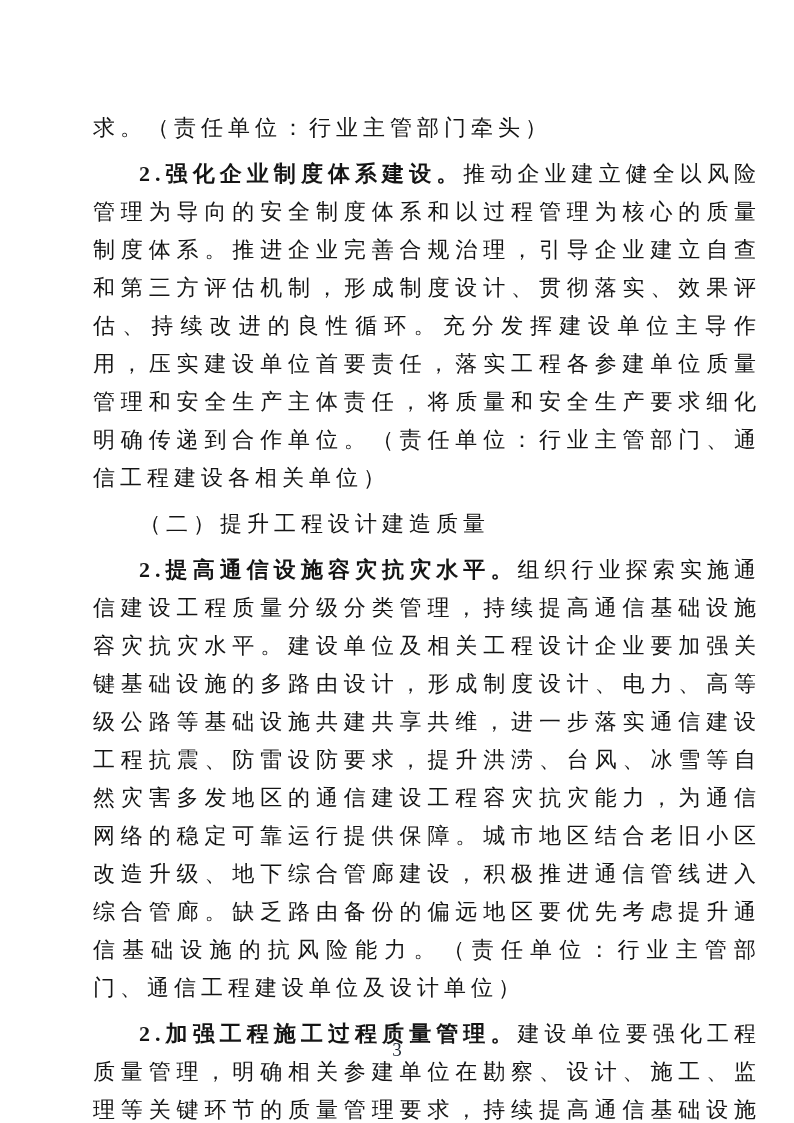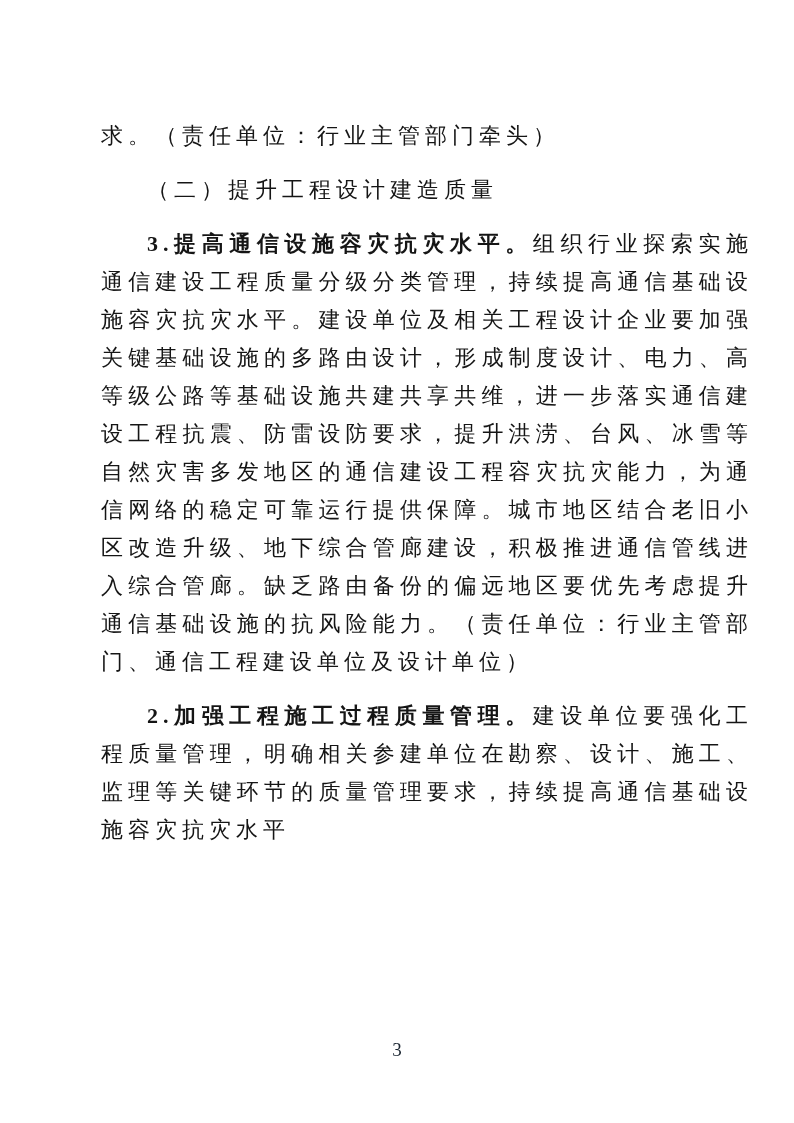--- a/index.html
+++ b/index.html
@@ -24,21 +24,21 @@
     left: 85px;
     top: 101px;
     width: 684px;
     color: #151515;
     font-size: 22px;
     line-height: 38px;
     letter-spacing: 5px;
     text-align: justify;
   }
   .para {
-    margin: 16px;
+    margin: 8px;
     padding: 0;
     text-indent: 46px;
   }
   .para.no-indent {
     text-indent: 0;
   }
   .run {
     font-weight: normal;
   }
   .run.lead {
@@ -59,23 +59,24 @@
   }
 </style>
 </head>
 <body>
 
 <div class="page">
   <main class="doc-body">
 
     <p class="para no-indent"><span class="run">求。（责任单位：行业主管部门牵头）</span></p>
 
+    <p class="para"><span class="run lead">2.强化企业制度体系建设。</span><span class="run">推动企业建立健全以风险管理为导向的安全制度体系和以过程管理为核心的质量制度体系。推进企业完善合规治理，引导企业建立自查和第三方评估机制，形成制度设计、贯彻落实、效果评估、持续改进的良性循环。充分发挥建设单位主导作用，压实建设单位首要责任，落实工程各参建单位质量管理和安全生产主体责任，将质量和安全生产要求细化明确传递到合作单位。（责任单位：行业主管部门、通信工程建设各相关单位）</span></p>
 
     <p class="para"><span class="run">（二）提升工程设计建造质量</span></p>
 
-    <p class="para"><span class="run lead">3.提高通信设施容灾抗灾水平。</span><span class="run">组织行业探索实施通信建设工程质量分级分类管理，持续提高通信基础设施容灾抗灾水平。建设单位及相关工程设计企业要加强关键基础设施的多路由设计，形成制度设计、电力、高等级公路等基础设施共建共享共维，进一步落实通信建设工程抗震、防雷设防要求，提升洪涝、台风、冰雪等自然灾害多发地区的通信建设工程容灾抗灾能力，为通信网络的稳定可靠运行提供保障。城市地区结合老旧小区改造升级、地下综合管廊建设，积极推进通信管线进入综合管廊。缺乏路由备份的偏远地区要优先考虑提升通信基础设施的抗风险能力。（责任单位：行业主管部门、通信工程建设单位及设计单位）</span></p>
+    <p class="para"><span class="run lead">2.提高通信设施容灾抗灾水平。</span><span class="run">组织行业探索实施通信建设工程质量分级分类管理，持续提高通信基础设施容灾抗灾水平。建设单位及相关工程设计企业要加强关键基础设施的多路由设计，形成制度设计、电力、高等级公路等基础设施共建共享共维，进一步落实通信建设工程抗震、防雷设防要求，提升洪涝、台风、冰雪等自然灾害多发地区的通信建设工程容灾抗灾能力，为通信网络的稳定可靠运行提供保障。城市地区结合老旧小区改造升级、地下综合管廊建设，积极推进通信管线进入综合管廊。缺乏路由备份的偏远地区要优先考虑提升通信基础设施的抗风险能力。（责任单位：行业主管部门、通信工程建设单位及设计单位）</span></p>
 
     <p class="para"><span class="run lead">2.加强工程施工过程质量管理。</span><span class="run">建设单位要强化工程质量管理，明确相关参建单位在勘察、设计、施工、监理等关键环节的质量管理要求，持续提高通信基础设施容灾抗灾水平</span></p>
 
   </main>
 
   <footer class="page-footer"><span class="page-num">3</span></footer>
 </div>
 
 </body></html>

